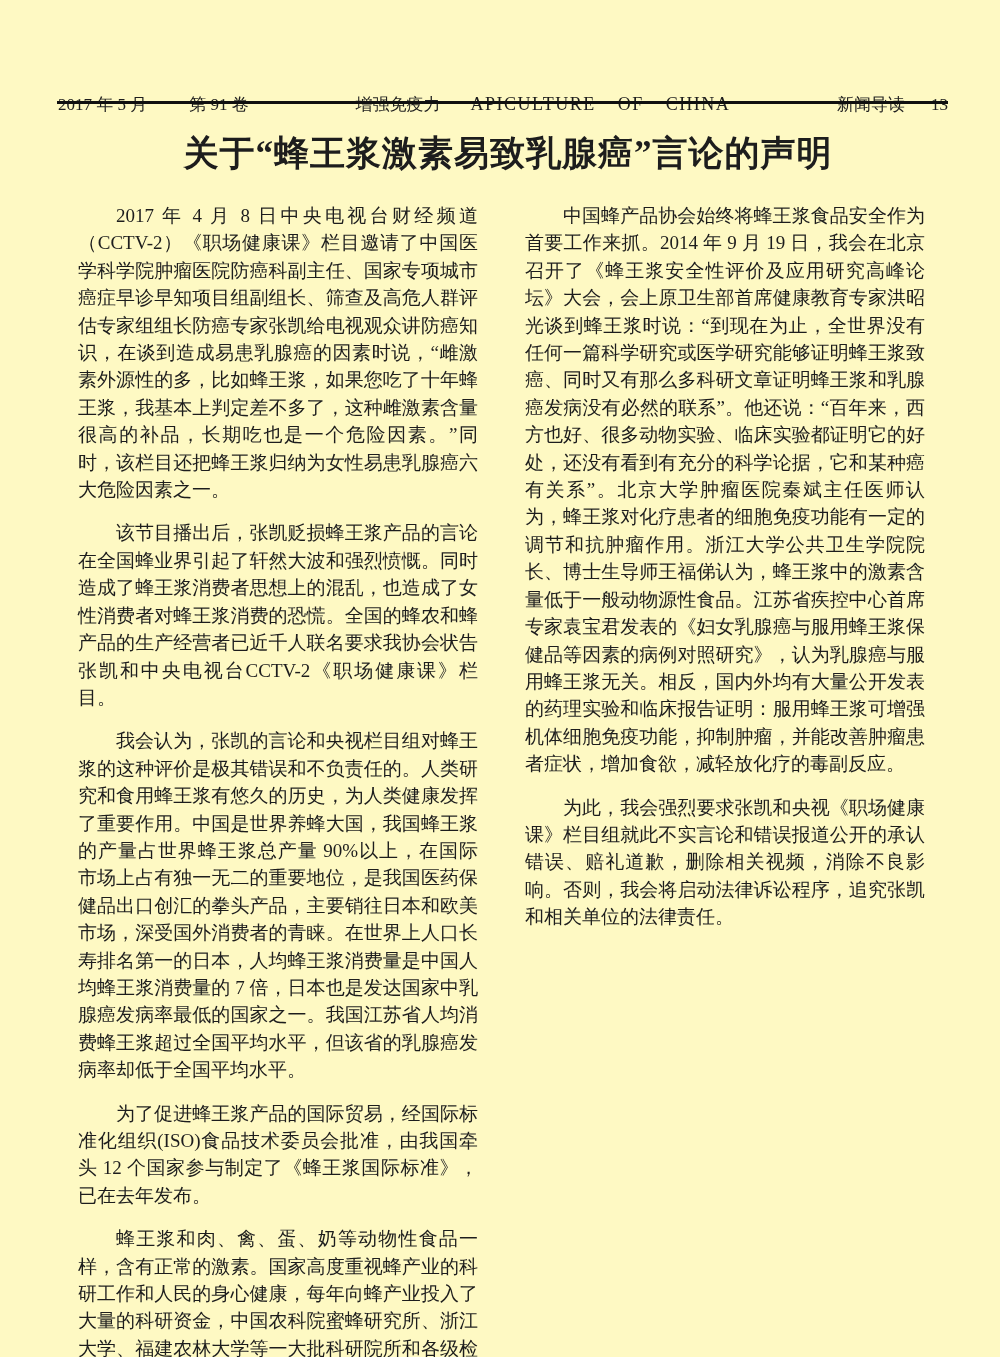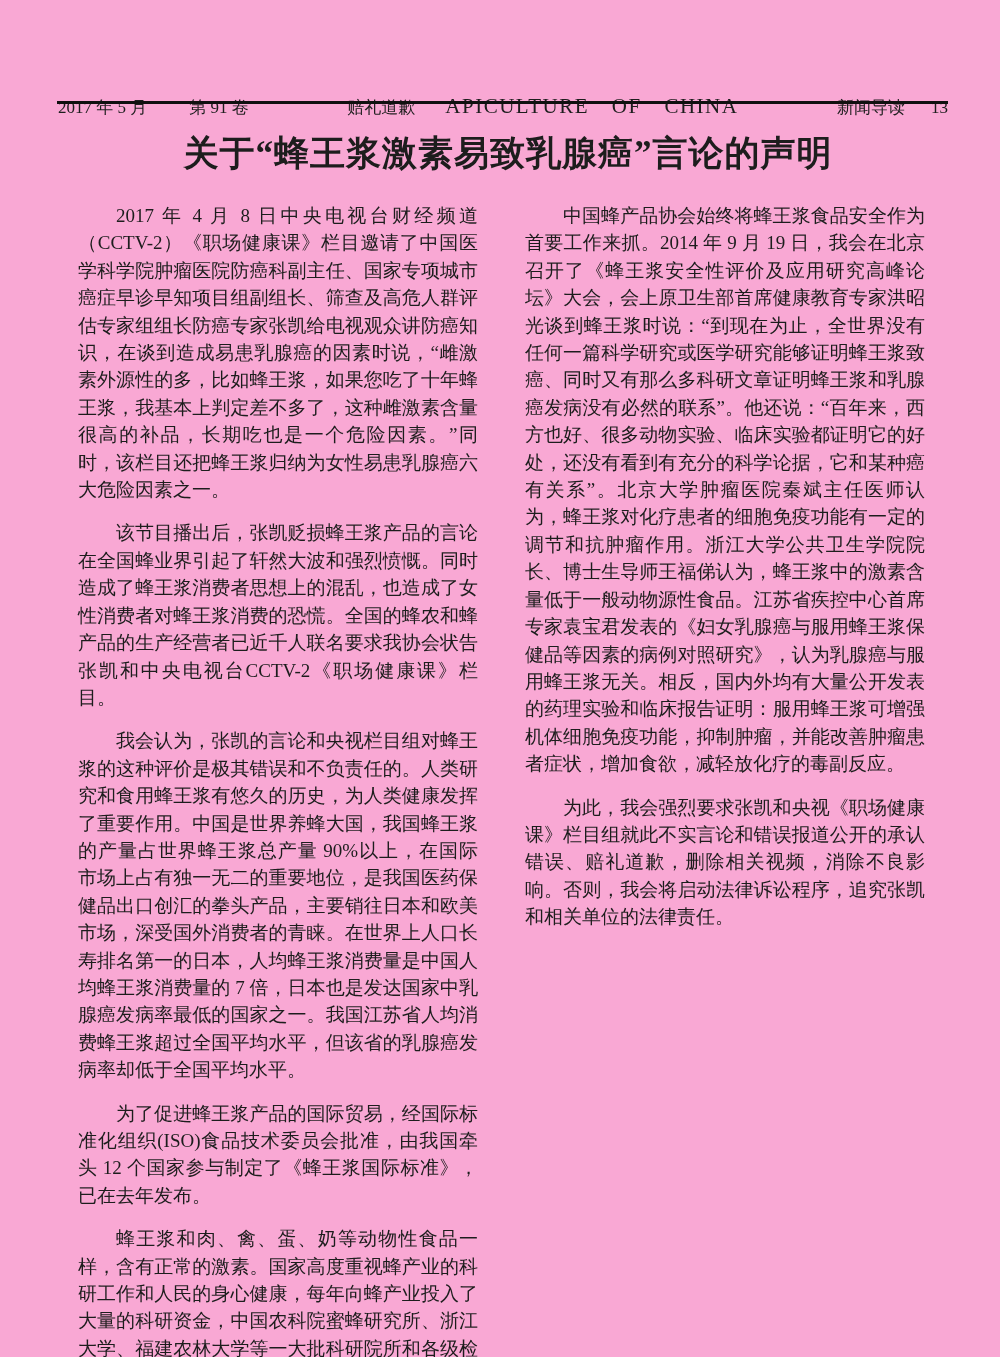--- a/index.html
+++ b/index.html
@@ -4,40 +4,40 @@
 <style>
   html, body {
     margin: 0; padding: 0;
     background: #ffffff;
   }
   .page {
     position: relative;
     width: 1000px;
     height: 1357px;
     margin: 0 auto;
-    background: #f9a8d4;
+    background: #fef9c3;
     color: #1d1d1d;
     font-family: "Liberation Serif", "DejaVu Serif", serif;
     overflow: hidden;
   }
   .running-head {
     position: absolute;
     top: 78px; left: 58px; right: 52px;
     display: flex;
     justify-content: space-between;
     align-items: baseline;
     font-size: 17px;
     white-space: nowrap;
   }
   .rh-group { display: flex; align-items: baseline; }
   .rh-group.left  > span + span { margin-left: 42px; }
   .rh-group.mid   > span + span { margin-left: 30px; }
   .rh-group.right > span + span { margin-left: 26px; }
   .rh-en {
-    font-size: 21px;
+    font-size: 18px;
     letter-spacing: 1.5px;
     word-spacing: 16px;
     margin-top: 16px;
   }
   .header-rule {
     position: absolute;
     top: 101px; left: 57px; right: 52px;
     height: 3px;
     background: #101010;
   }
@@ -73,21 +73,21 @@
 <body>
 
 <div class="page">
 
   <header class="running-head">
     <div class="rh-group left">
       <span>2017 年 5 月</span>
       <span>第 91 卷</span>
     </div>
     <div class="rh-group mid">
-      <span>赔礼道歉</span>
+      <span>增强免疫力</span>
       <span class="rh-en">APICULTURE OF CHINA</span>
     </div>
     <div class="rh-group right">
       <span>新闻导读</span>
       <span>13</span>
     </div>
   </header>
 
   <div class="header-rule"></div>
 

